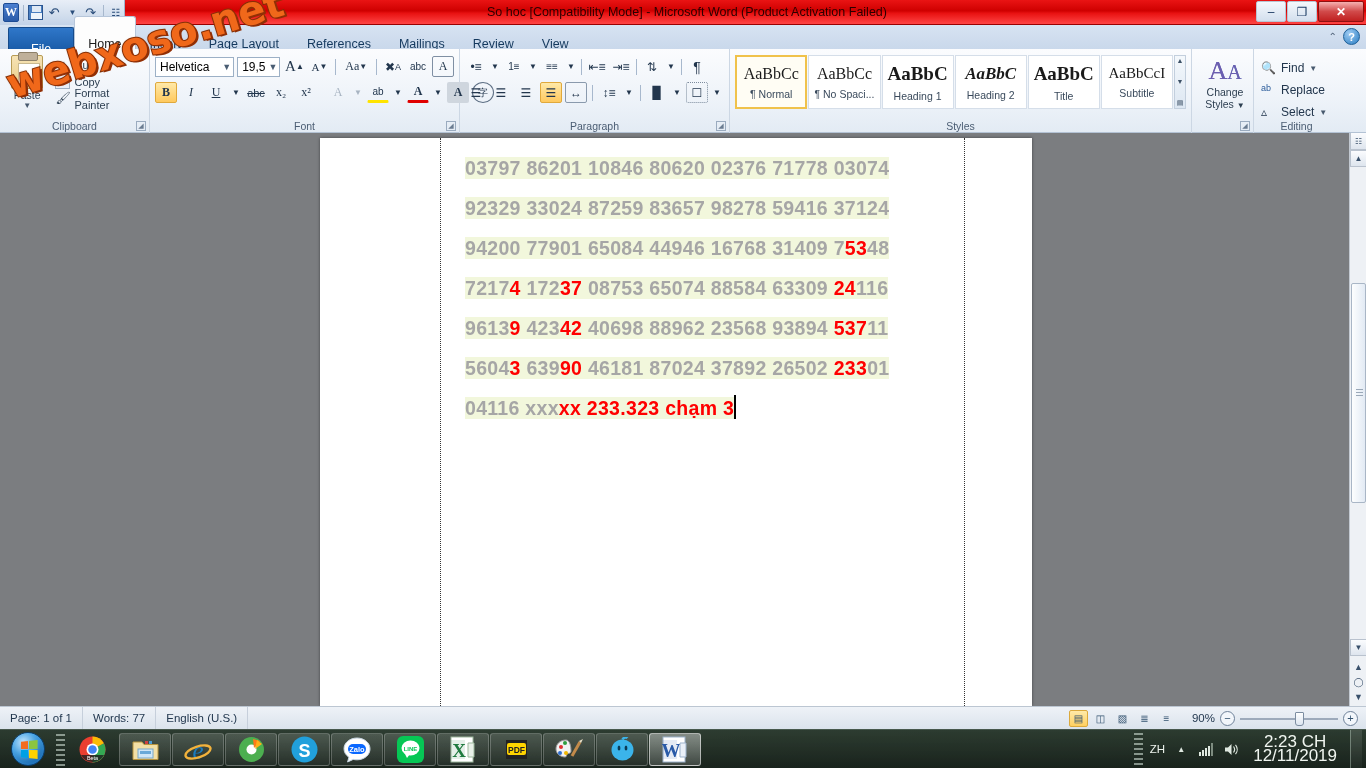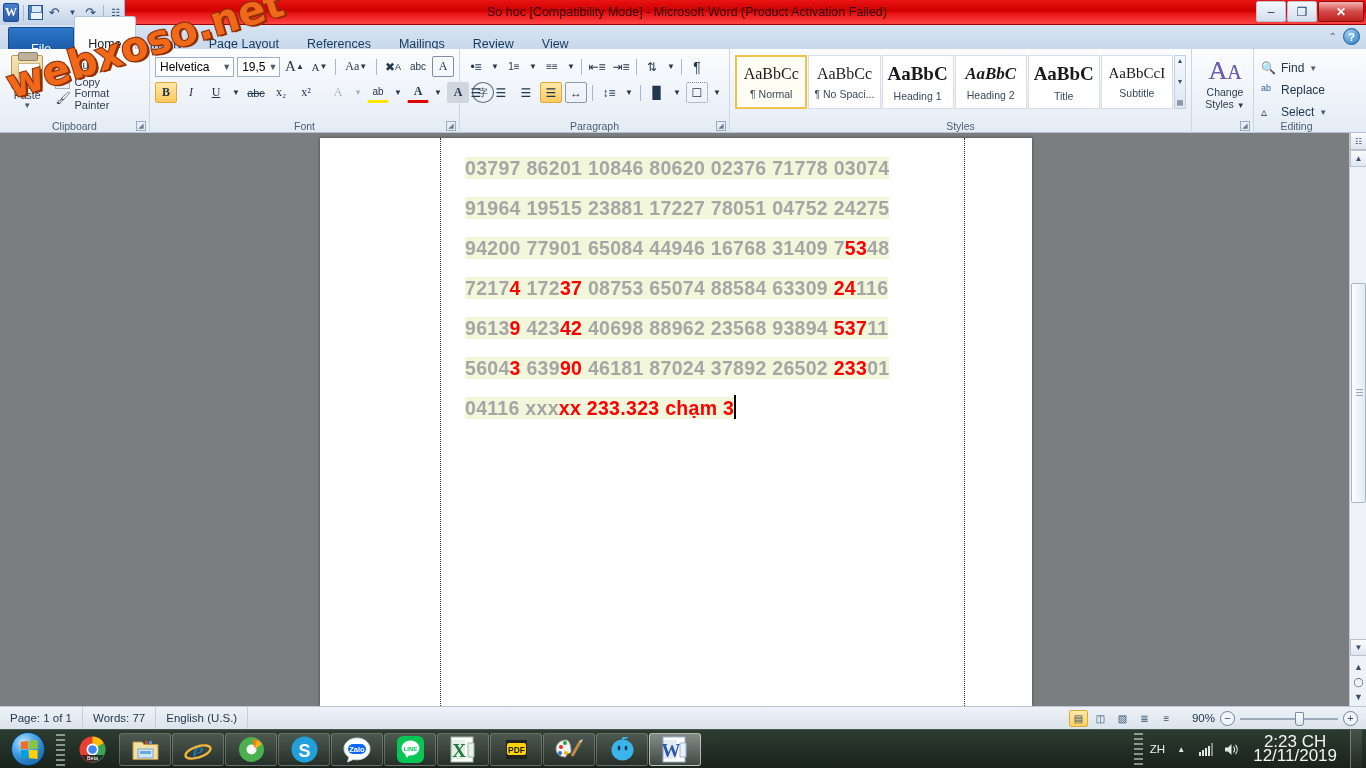--- a/index.html
+++ b/index.html
@@ -449,21 +449,21 @@
 
   </div>
 </div>
 
 <div id="docarea">
   <div id="page">
     <div class="mgn" style="left:120px"></div>
     <div class="mgn" style="left:644px"></div>
     <div id="textblock">
         <div class="docline"><span class="hl"><span>03797 86201 10846 80620 02376 71778 03074</span></span></div>
-        <div class="docline"><span class="hl"><span>91964 19515 23881 17227 78051 04752 24275</span></span></div>
+        <div class="docline"><span class="hl"><span>92329 33024 87259 83657 98278 59416 37124</span></span></div>
         <div class="docline"><span class="hl"><span>94200 77901 65084 44946 16768 31409 7</span><span class="r">53</span><span>48</span></span></div>
         <div class="docline"><span class="hl"><span>7217</span><span class="r">4</span><span> 172</span><span class="r">37</span><span> 08753 65074 88584 63309 </span><span class="r">24</span><span>116</span></span></div>
         <div class="docline"><span class="hl"><span>9613</span><span class="r">9</span><span> 423</span><span class="r">42</span><span> 40698 88962 23568 93894 </span><span class="r">537</span><span>11</span></span></div>
         <div class="docline"><span class="hl"><span>5604</span><span class="r">3</span><span> 639</span><span class="r">90</span><span> 46181 87024 37892 26502 </span><span class="r">233</span><span>01</span></span></div>
         <div class="docline"><span class="hl"><span>04116 xxx</span><span class="r">xx </span><span class="r">233.323 chạm 3</span></span><span style="display:inline-block;width:2px;height:24px;background:#000;vertical-align:-4px;"></span></div>
       </div>
   </div>
 </div>
 
 <div id="vscroll">

